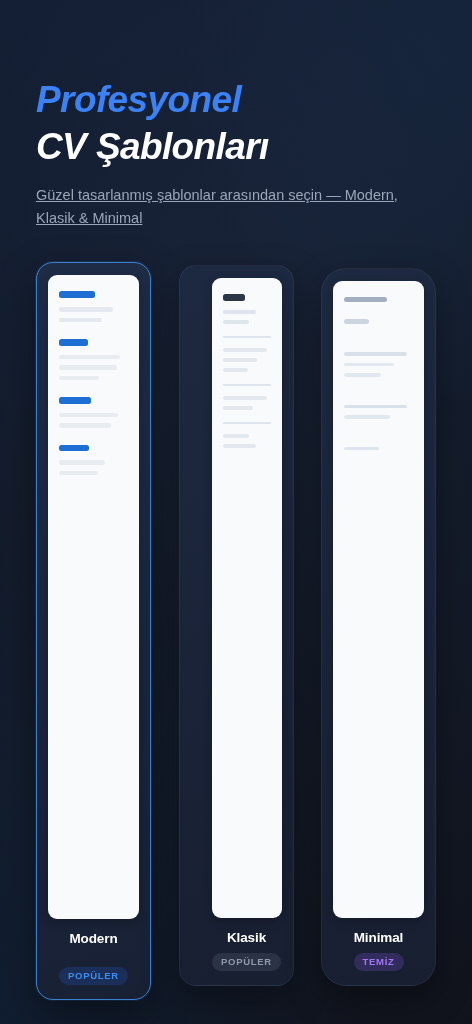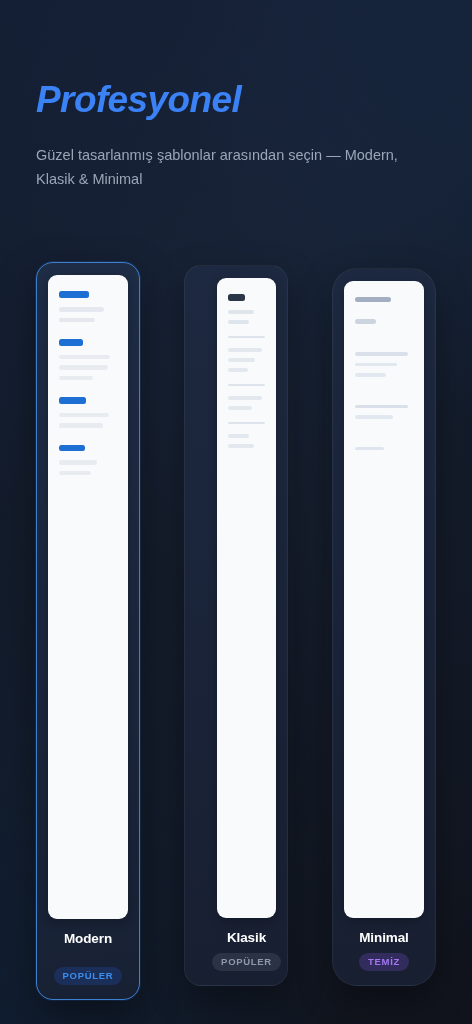--- a/index.html
+++ b/index.html
@@ -37,40 +37,41 @@
     font-size:37px;
     font-weight:bold;
     letter-spacing:-0.6px;
     line-height:1.28;
     font-style:italic;
   }
   #title-primary { color:#3b82f6; }
   #title-secondary { color:#ffffff; }
 
   #subtitle {
-    margin-top:21px;
+    margin-top:13px;
     font-size:14.5px;
     line-height:1.62;
     color:#9aa6b8;
     max-width:390px;
+    text-decoration:underline;
   }
 
   
   #cards {
     position:absolute;
     left:36px; right:36px;
     top:262px;
     height:740px;
     display:flex;
     justify-content:space-between;
     align-items:flex-start;
   }
 
   .card {
-    width:104px;
+    width:115px;
     border-radius:17px;
     background:linear-gradient(170deg, #1d2940 0%, #1a2338 55%, #181f31 100%);
     border:1px solid rgba(255,255,255,0.055);
     padding:12px 11px 14px 11px;
     display:flex;
     flex-direction:column;
     align-items:center;
     box-shadow:0 14px 34px rgba(0,0,0,0.34);
   }
   .card.featured {
@@ -119,20 +120,21 @@
   .badge-purple { color:#a476f2; background:rgba(139,92,246,0.22); }
 </style>
 </head>
 <body>
 
 <div id="bg-base"></div>
 <div id="bg-vignette"></div>
 
 <div id="header">
   <div class="title-line" id="title-primary">Profesyonel</div>
+  <div class="title-line" id="title-secondary">CV Şablonları</div>
   <div id="subtitle">Güzel tasarlanmış şablonlar arasından seçin — Modern, Klasik &amp; Minimal</div>
 </div>
 
 <div id="cards">
     <div class="card featured">
       <div class="sheet">
         <div class="ln" style="width: 52%; height: 7px; background: rgb(29, 111, 212); margin-top: 0px;"></div>
         <div class="ln" style="width: 78%; height: 4.5px; background: rgb(229, 233, 239); margin-top: 9px;"></div>
         <div class="ln" style="width: 62%; height: 4.5px; background: rgb(229, 233, 239); margin-top: 6px;"></div>
         <div class="ln" style="width: 42%; height: 6.5px; background: rgb(29, 111, 212); margin-top: 17px;"></div>

